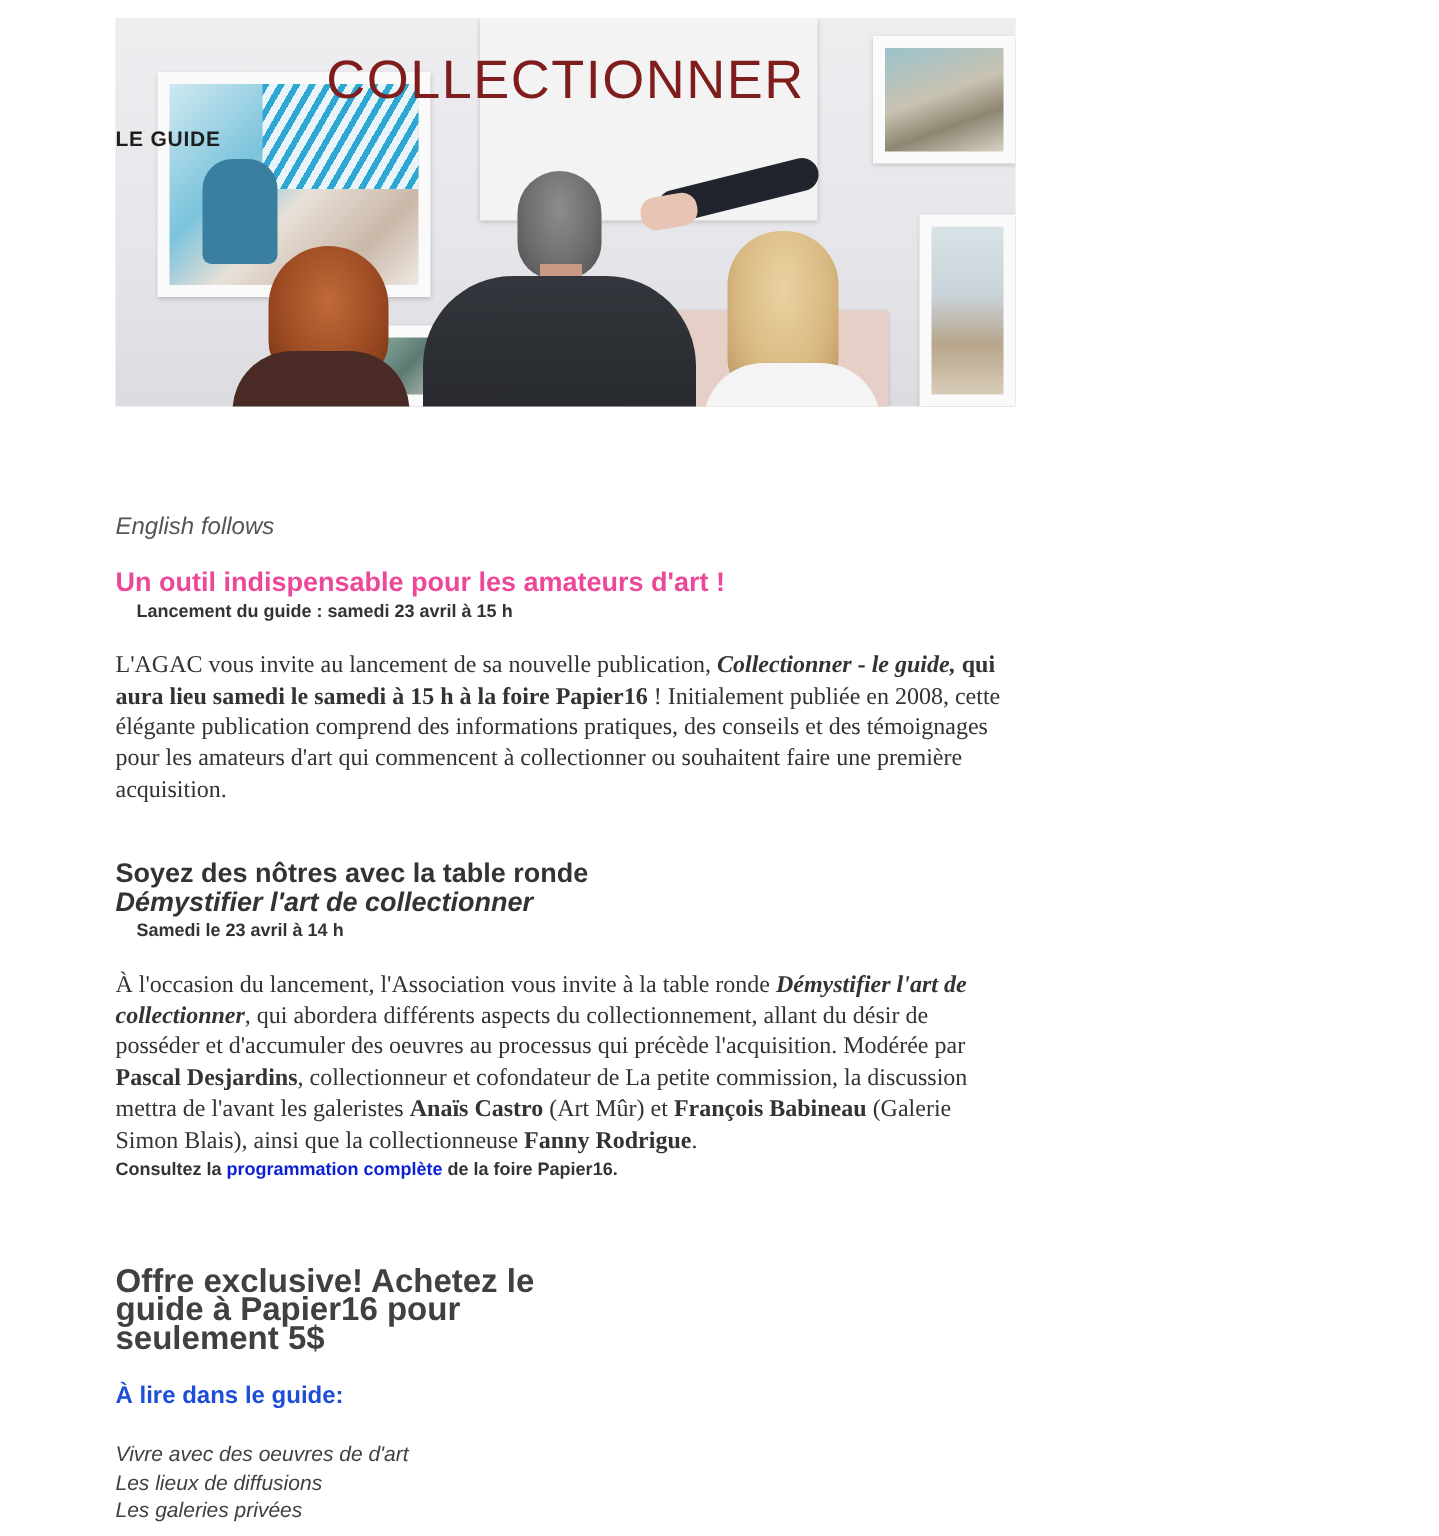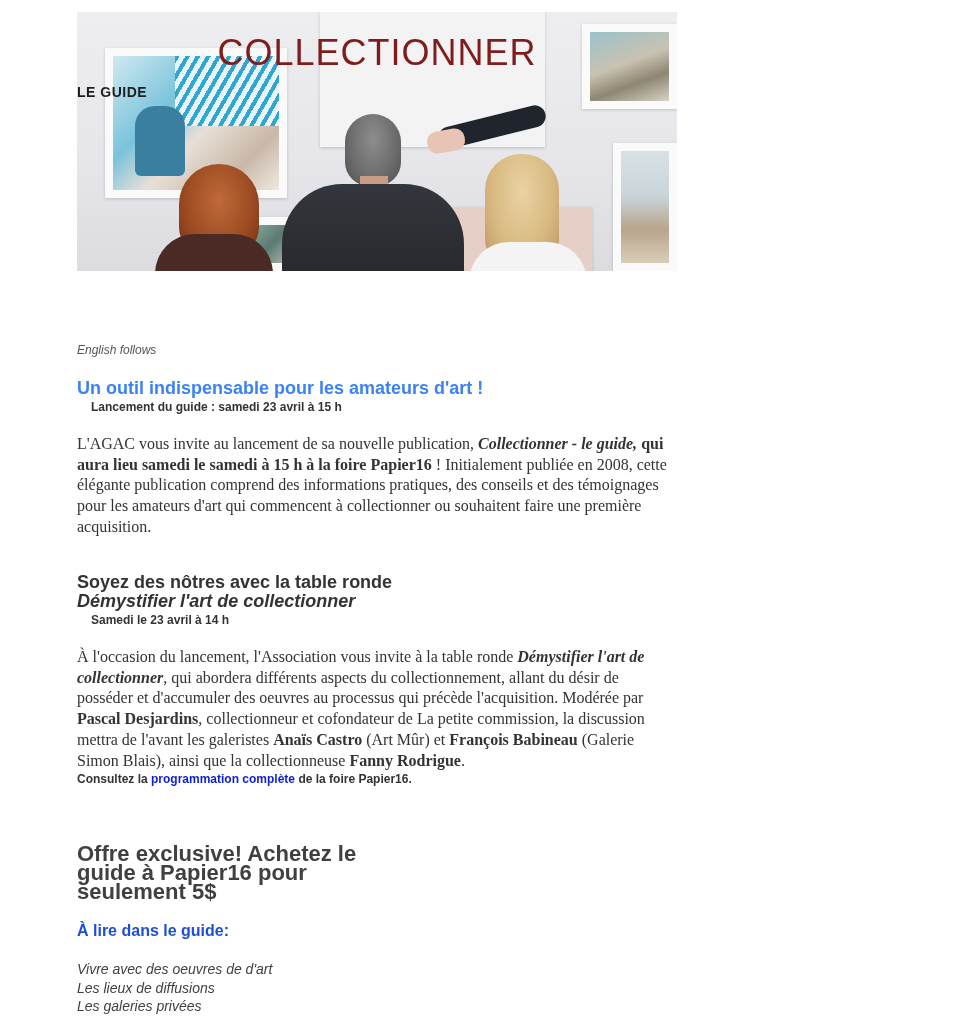--- a/index.html
+++ b/index.html
@@ -29,22 +29,22 @@
   .p2-head { left:268px; top:102px; width:56px; height:72px; background:radial-gradient(ellipse at 50% 35%,#8d8d8d 0%,#6b6b6b 60%,#4f4f4f 100%); border-radius:28px 28px 24px 24px; }
   .p2-neck { left:283px; top:164px; width:28px; height:20px; background:#c99a84; }
   .p2-body { left:205px; top:172px; width:182px; height:100px; background:linear-gradient(180deg,#33363c 0%,#26282d 100%); border-radius:60px 60px 0 0; }
   .p3-hair { left:408px; top:142px; width:74px; height:110px; background:radial-gradient(ellipse at 50% 35%,#e9d3a2 0%,#d8b880 60%,#b89562 100%); border-radius:36px 36px 24px 24px; }
   .p3-body { left:392px; top:230px; width:118px; height:40px; background:#f4f4f4; border-radius:40px 40px 0 0; }
 
   .hero-title { position:absolute; left:0; width:600px; top:20px; text-align:center; font-size:36px; letter-spacing:1px; color:#7f1d1d; font-weight:400; }
   .hero-sub { position:absolute; left:0; width:600px; top:72px; text-align:left; font-size:14px; font-weight:700; letter-spacing:0.5px; color:#1e1e1e; }
 
   .content { position:absolute; left:77px; top:0; width:600px; }
-  .eng { position:absolute; top:343px; font-size:12px; font-style:italic; color:#555; }
-  .h1 { position:absolute; top:378px; font-size:18px; font-weight:700; color:#3b82f6; white-space:nowrap; }
+  .eng { position:absolute; top:343px; font-size:16px; font-style:italic; color:#555; }
+  .h1 { position:absolute; top:378px; font-size:18px; font-weight:700; color:#ec4899; white-space:nowrap; }
   .sub { position:absolute; font-size:12px; font-weight:700; color:#333; white-space:nowrap;margin-left:14px; }
   .para { position:absolute; font-size:16px; line-height:20.7px; color:#333; width:600px;font-family:Liberation Serif, serif; }
   .para b { color:#333; }
   .h2 { position:absolute; top:573px; font-size:18px; font-weight:700; color:#333; line-height:19px; white-space:nowrap; }
   .consult { position:absolute; top:772px; font-size:12px; font-weight:700; color:#333; white-space:nowrap; }
   .consult a { color:#1a0dab; text-decoration:none; color:#0b1fd6; }
   .offer { position:absolute; top:844px; font-size:22px; font-weight:700; color:#404040; line-height:19px; width:340px; }
   .lire { position:absolute; top:922px; font-size:16px; font-weight:700; color:#1d4ed8; }
   .list { position:absolute; top:960px; font-size:14px; color:#404040; line-height:18.5px;font-style:italic; }
 </style>

